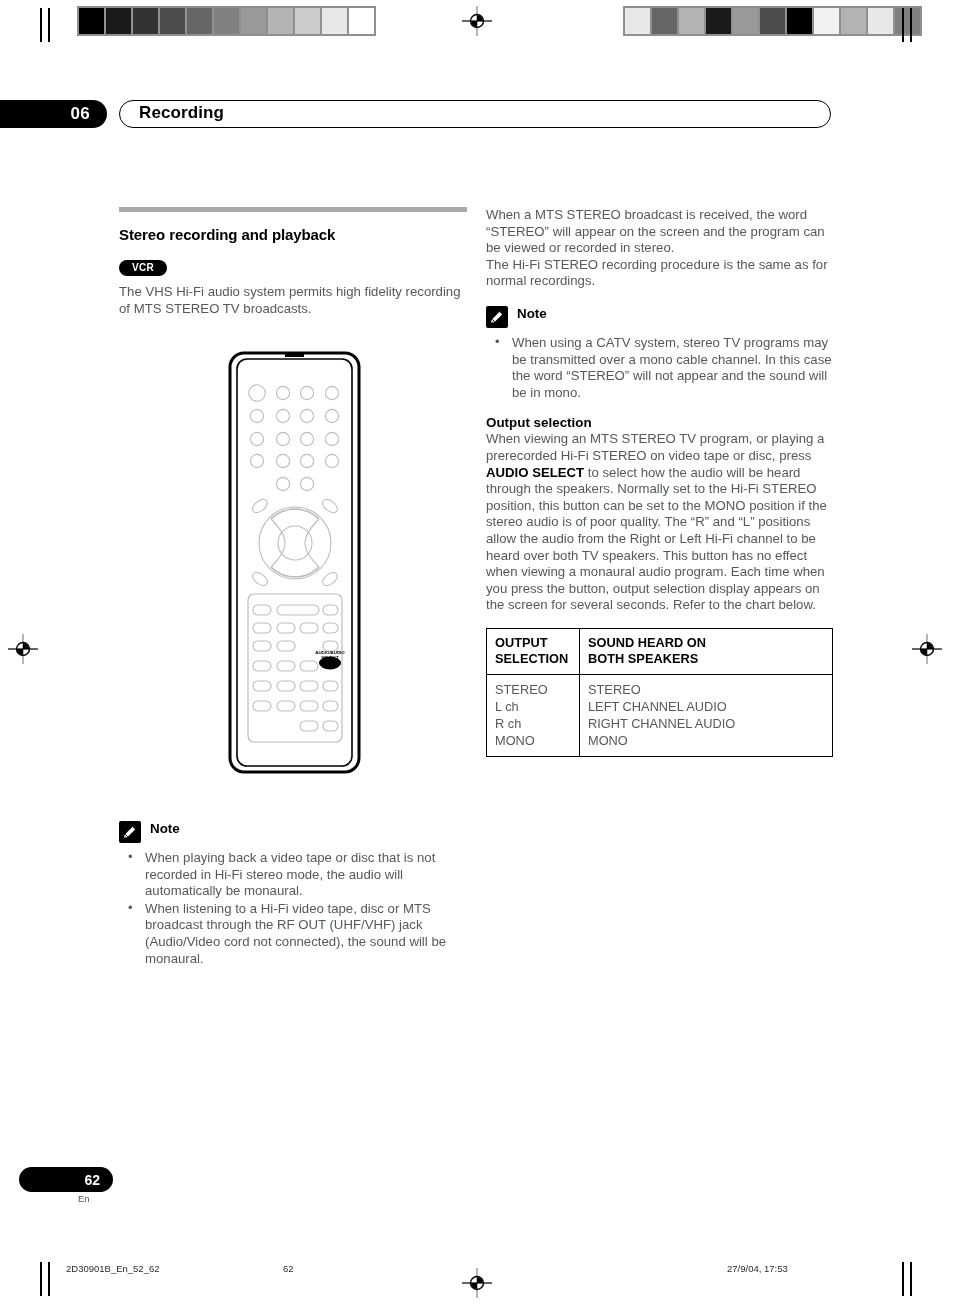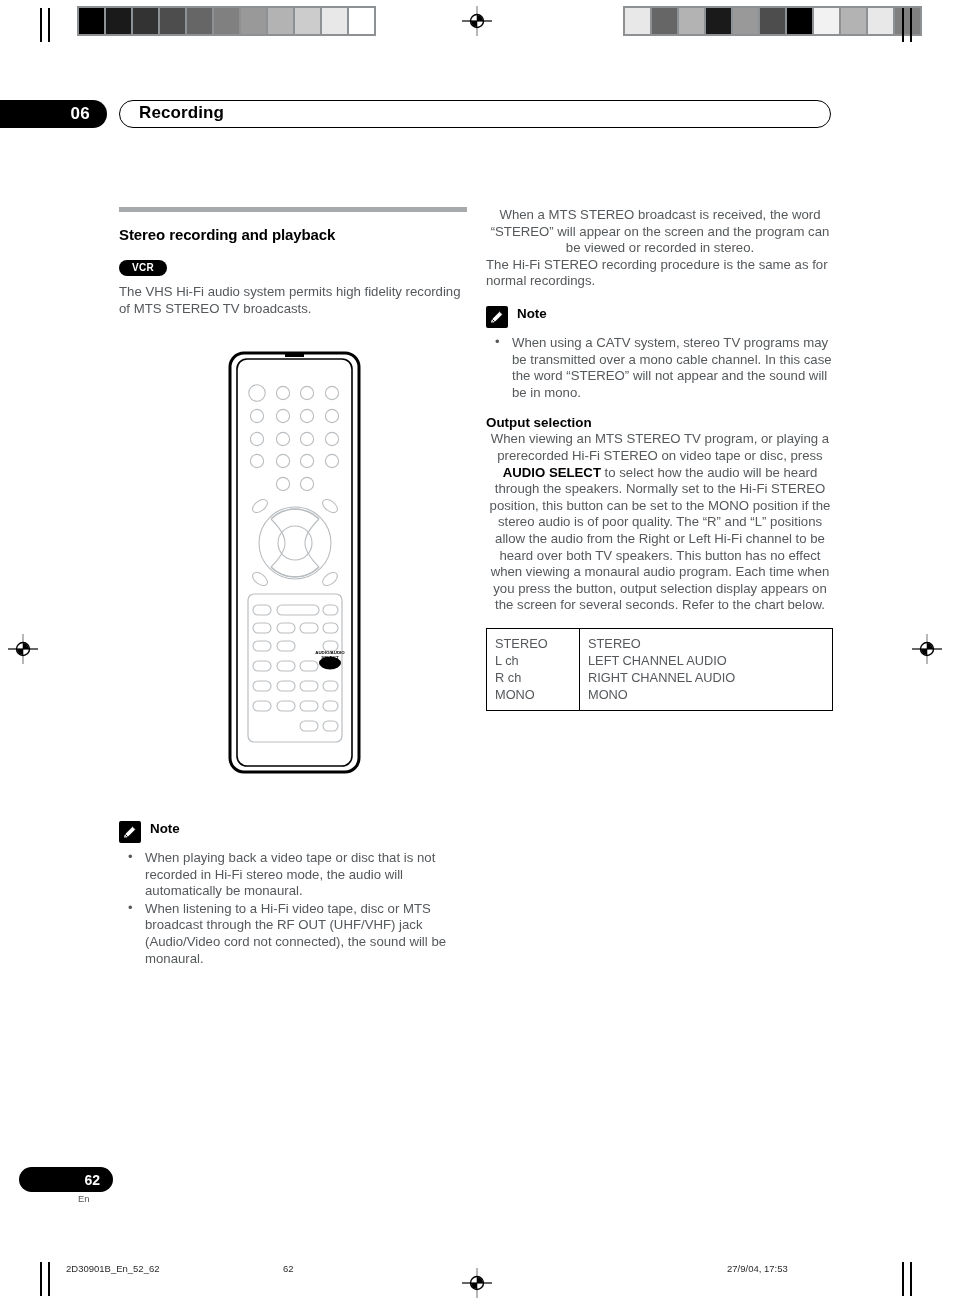--- a/index.html
+++ b/index.html
@@ -118,21 +118,21 @@
     padding: 2px 13px 3px 13px;
     letter-spacing: .3px;
     margin-bottom: 8px;
   }
   p.body {
     margin: 0 0 12px 0;
     font-size: 13.2px;
     line-height: 16.6px;
     color: #55595c;
   }
-  p.body.tight { margin-bottom: 0; text-align: center; }
+  p.body.tight { margin-bottom: 0; }
   h3.sub {
     margin: 14px 0 1px 0;
     font-size: 13.4px;
     font-weight: bold;
     color: #000;
   }
   .b { font-weight: bold; color: #000; }
 
   
   .note-head {
@@ -473,20 +473,30 @@
   <h3 class="sub">Output selection</h3>
   <p class="body tight"><span>When viewing an MTS STEREO TV program, or playing a prerecorded Hi-Fi STEREO on video tape or disc, press </span><span class="b">AUDIO SELECT</span><span> to select how the audio will be heard through the speakers. Normally set to the Hi-Fi STEREO position, this button can be set to the MONO position if the stereo audio is of poor quality. The “R” and “L” positions allow the audio from the Right or Left Hi-Fi channel to be heard over both TV speakers. This button has no effect when viewing a monaural audio  program. Each time when you press the button, output selection display appears on the screen for several seconds. Refer to the chart below.</span></p>
 
   <table class="chart">
     <colgroup>
         <col class="c1">
         <col>
       </colgroup>
     <tbody>
       <tr>
+        <td class="hd">
+          <span>OUTPUT</span><br>
+          <span>SELECTION</span>
+        </td>
+        <td class="hd">
+          <span>SOUND HEARD ON</span><br>
+          <span>BOTH SPEAKERS</span>
+        </td>
+      </tr>
+      <tr>
         <td>
           <span>STEREO</span><br>
           <span>L ch</span><br>
           <span>R ch</span><br>
           <span>MONO</span>
         </td>
         <td>
           <span>STEREO</span><br>
           <span>LEFT CHANNEL AUDIO</span><br>
           <span>RIGHT CHANNEL AUDIO</span><br>

